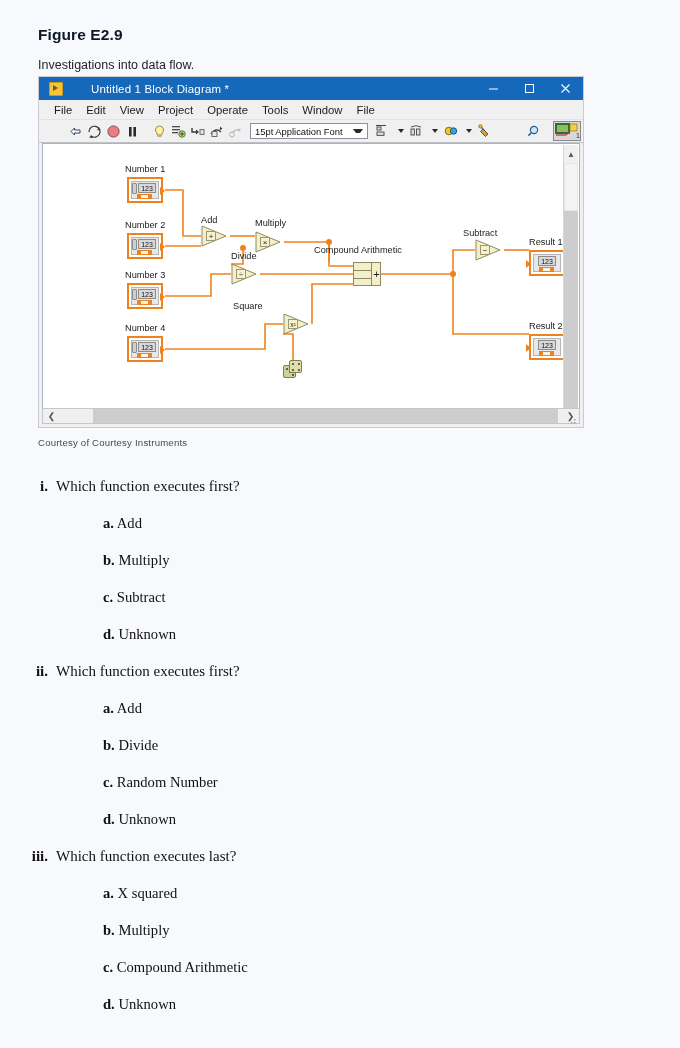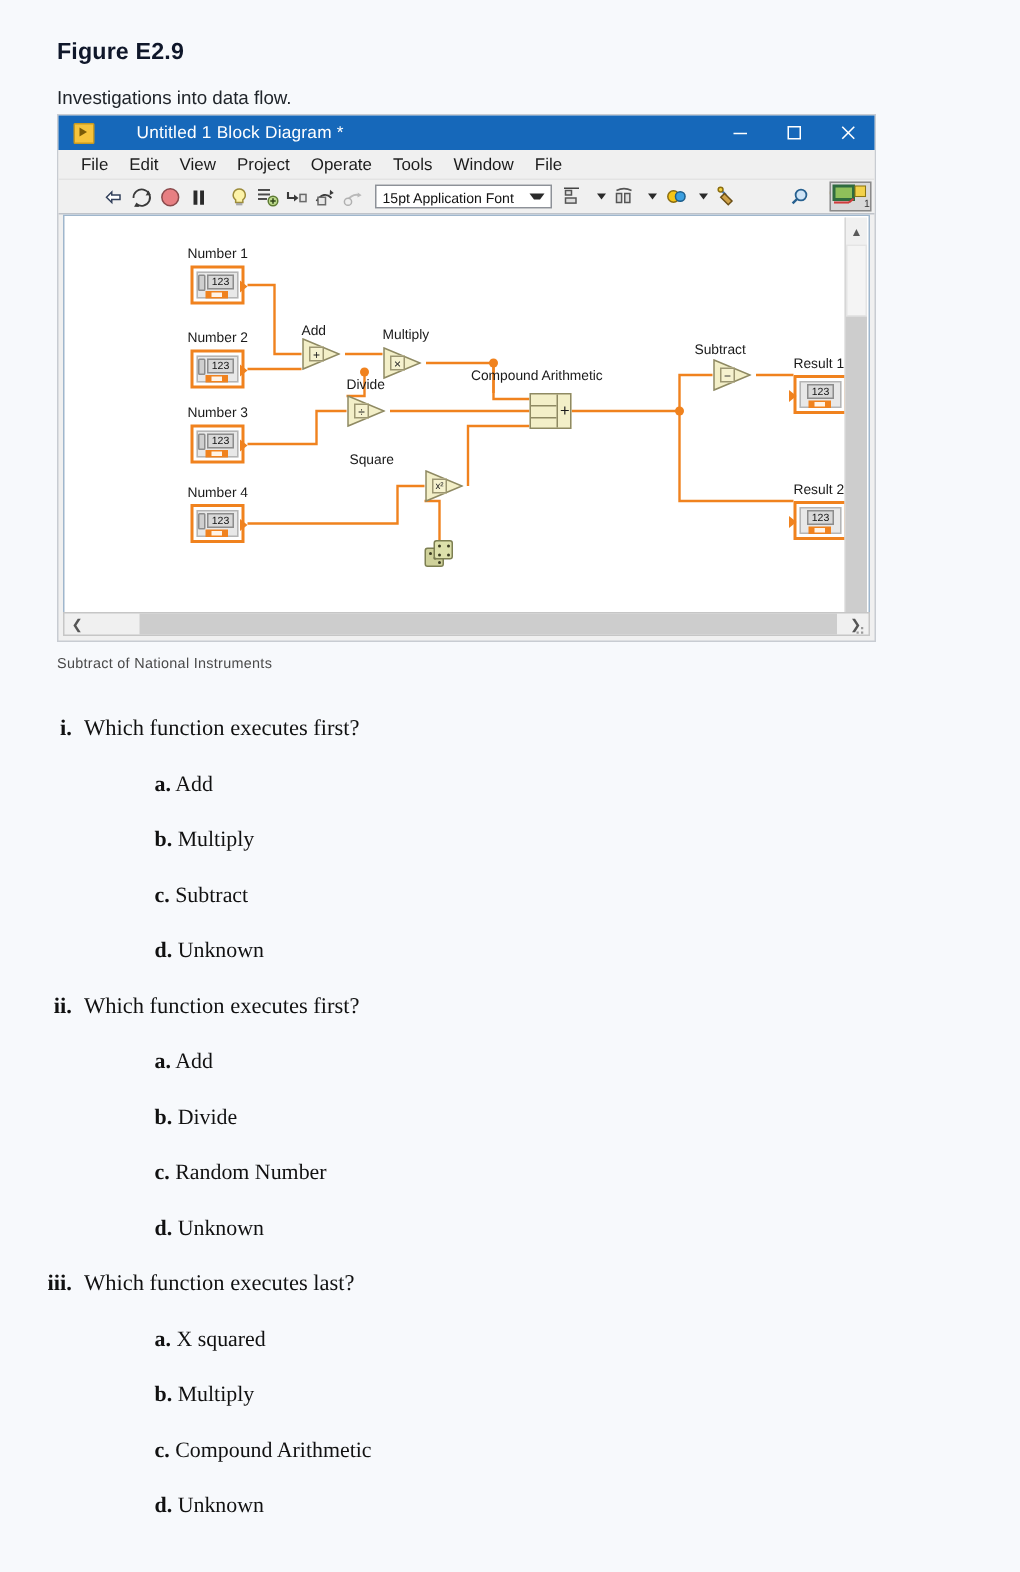--- a/index.html
+++ b/index.html
@@ -603,21 +603,21 @@
               <rect x="7" y="7" width="1.5" height="1.5"></rect>
               <rect x="4" y="7" width="1.5" height="1.5"></rect>
               <rect x="7" y="4" width="1.5" height="1.5"></rect>
             </g>
           </svg>
       </div>
     </div>
 
   </div>
 
-  <div class="courtesy">Subtract of National Instruments</div>
+  <div class="courtesy">Courtesy of Courtesy Instruments</div>
 
   <div class="qwrap">
 
     <div class="qblock">
       <div class="qline">
         <span class="qnum">i.</span>
         <span class="qtext">Which function executes first?</span>
       </div>
       <div class="opts">
         <div class="opt"><b>a.</b> <span>Add</span></div>

